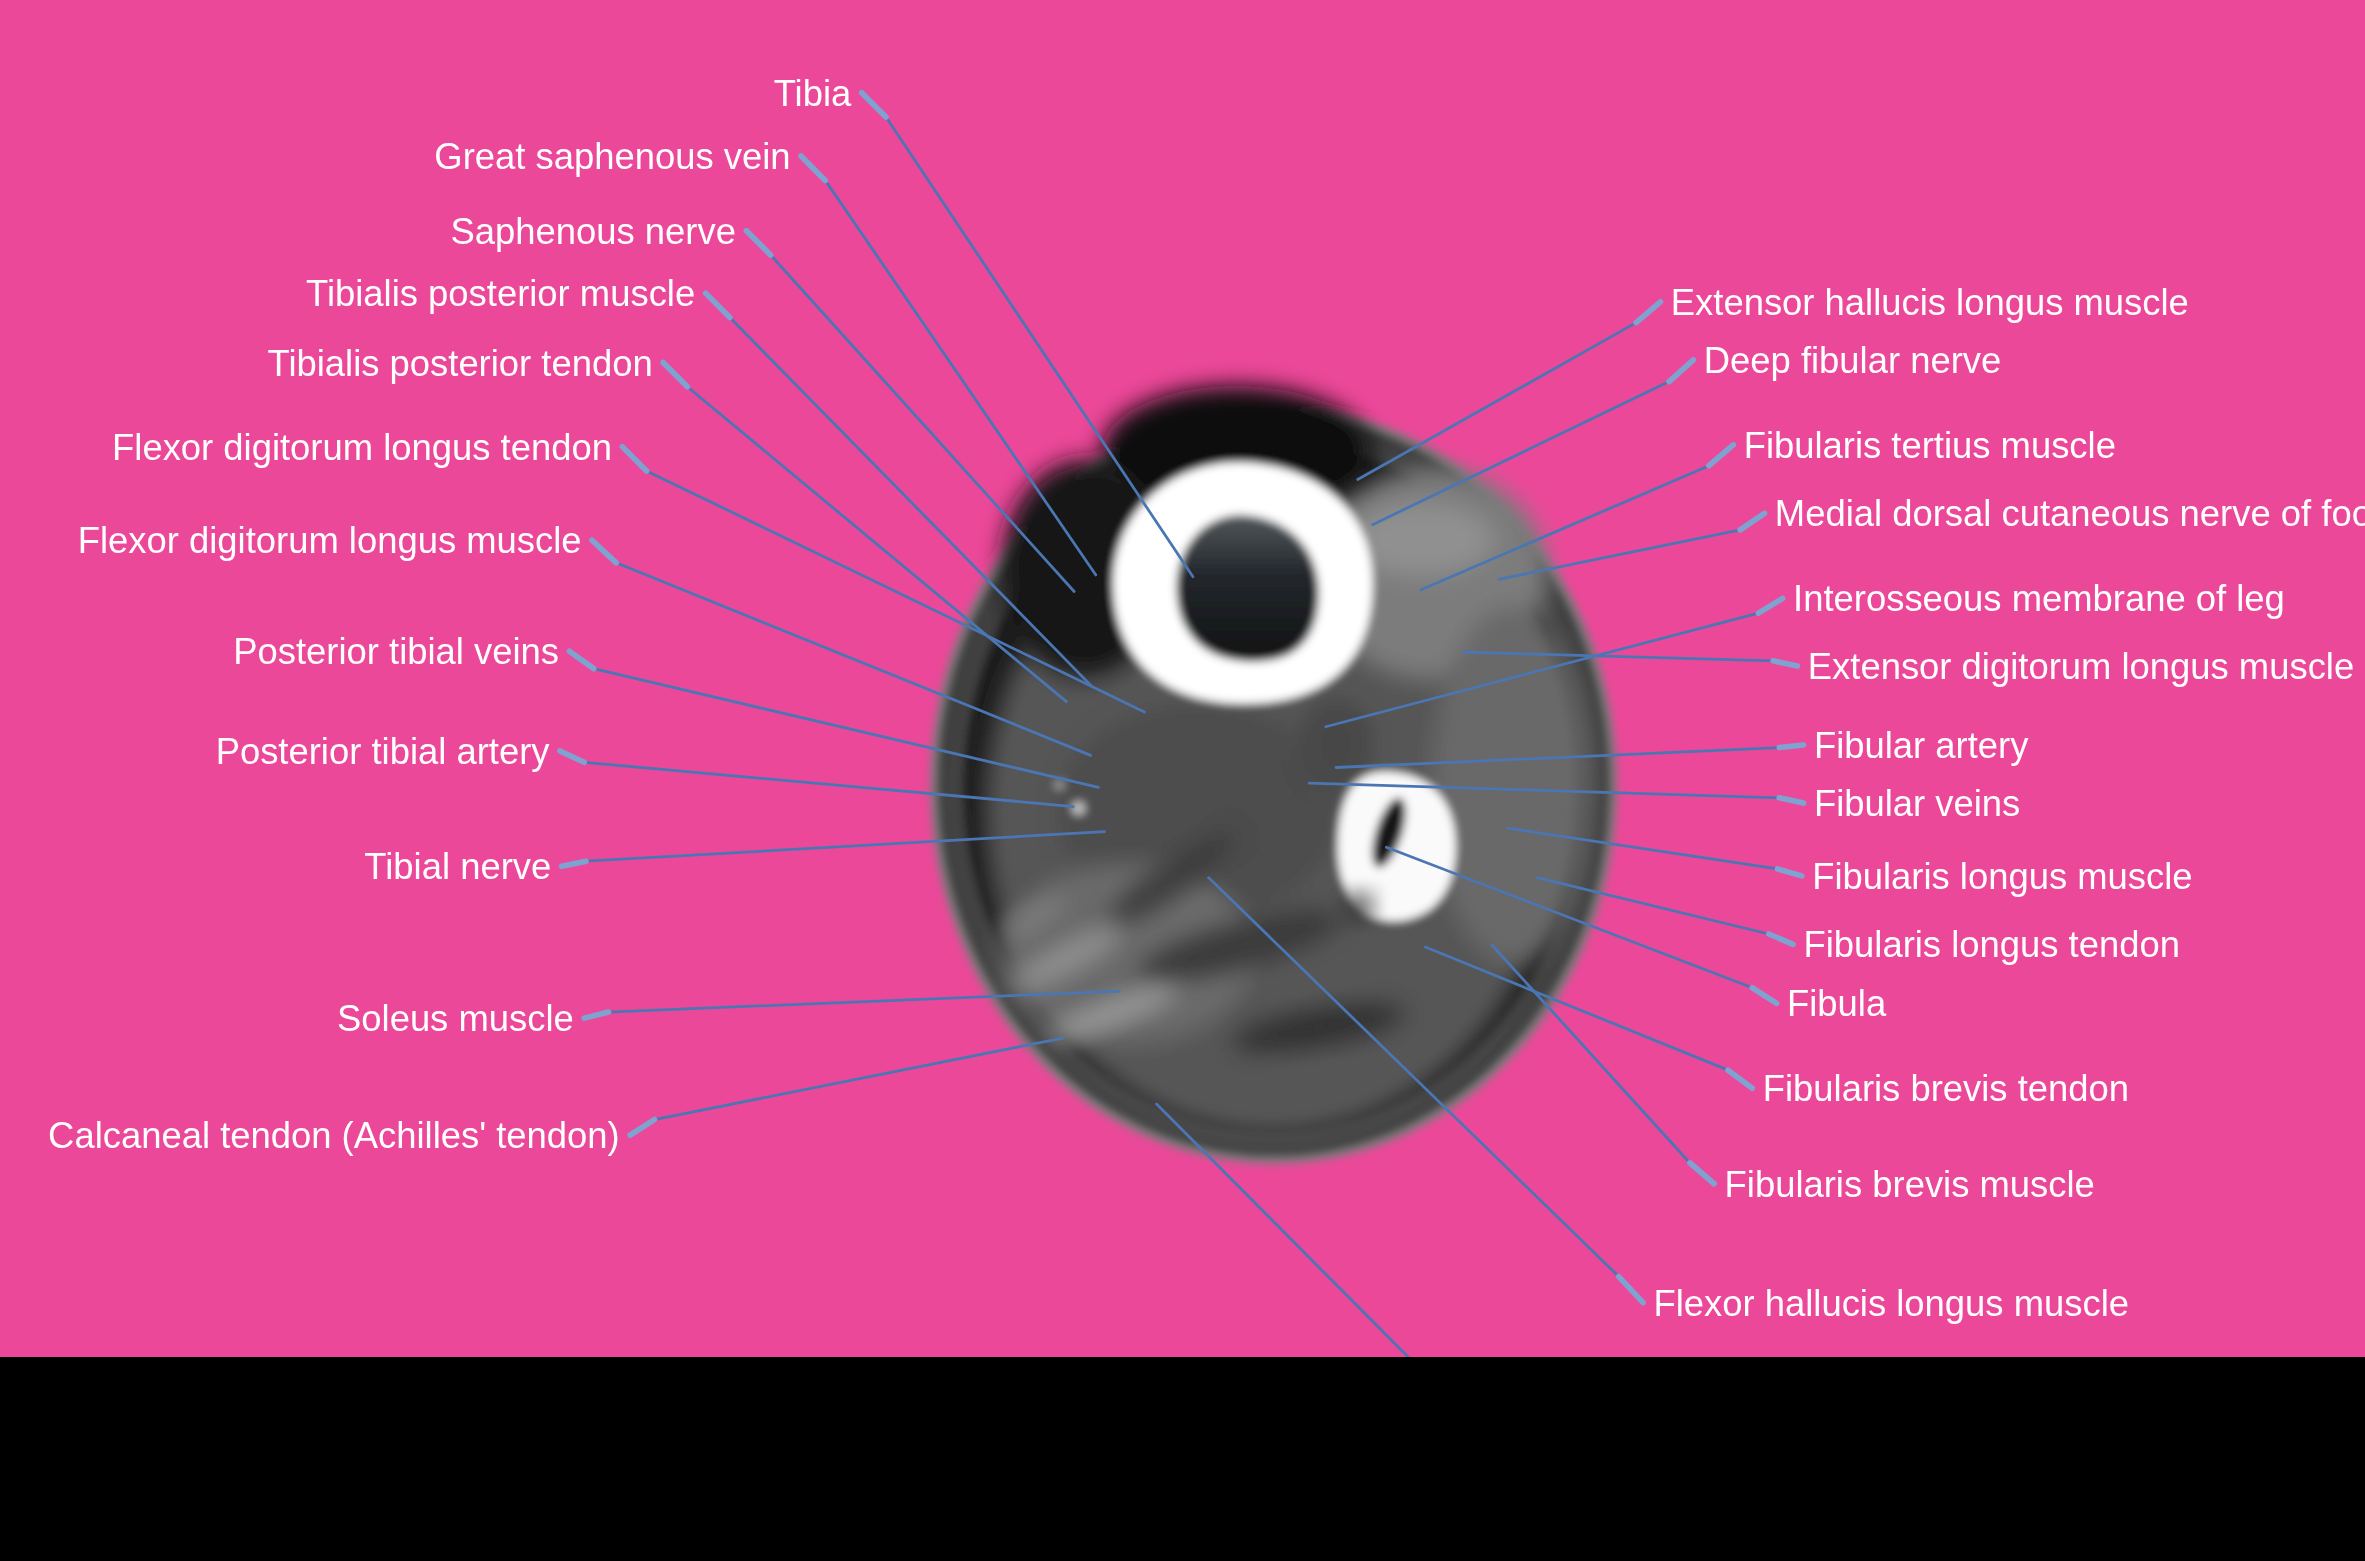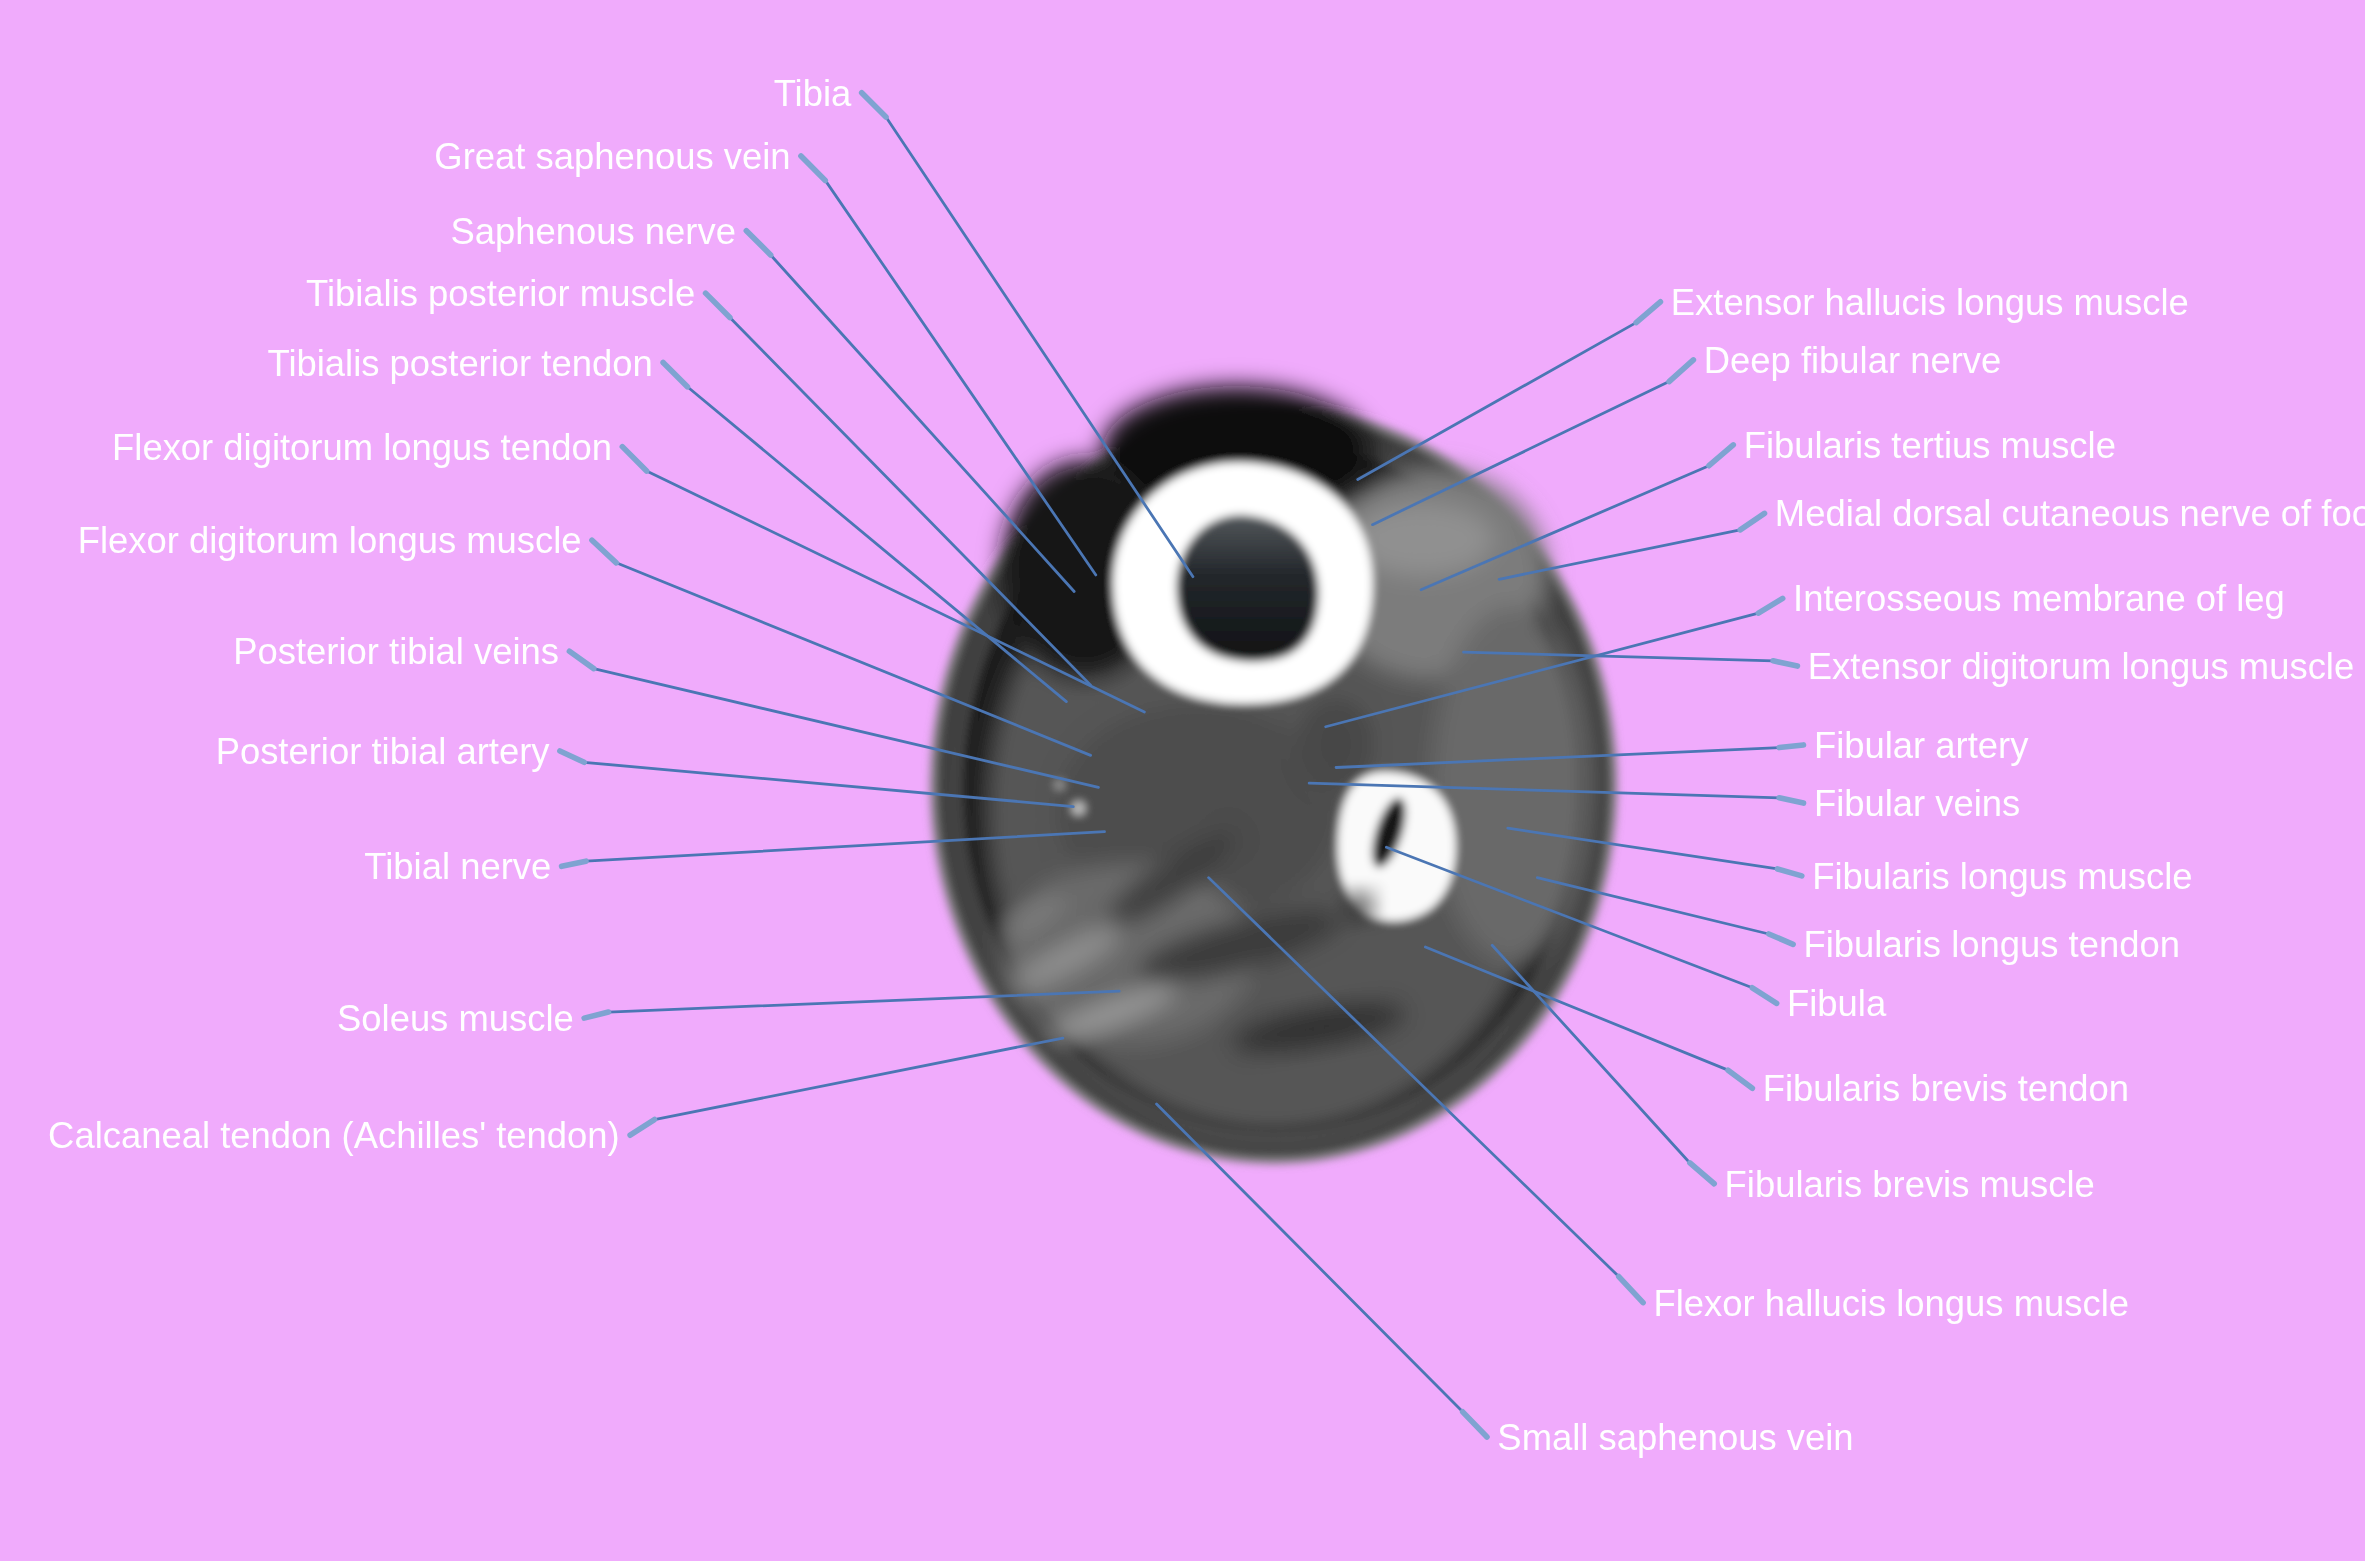--- a/index.html
+++ b/index.html
@@ -3,22 +3,22 @@
 <meta charset="utf-8">
 <style>
   html, body {
     margin: 0;
     padding: 0;
     background: #000000;
   }
   #stage {
     position: relative;
     width: 2366px;
-    height: 1561px;
-    background: #f0abfc;
+    height: 1357px;
+    background: #ec4899;
     overflow: hidden;
     font-family: "Liberation Sans", sans-serif;
   }
   #diagram-svg {
     position: absolute;
     left: 0;
     top: 0;
     width: 2366px;
     height: 1561px;
     display: block;

